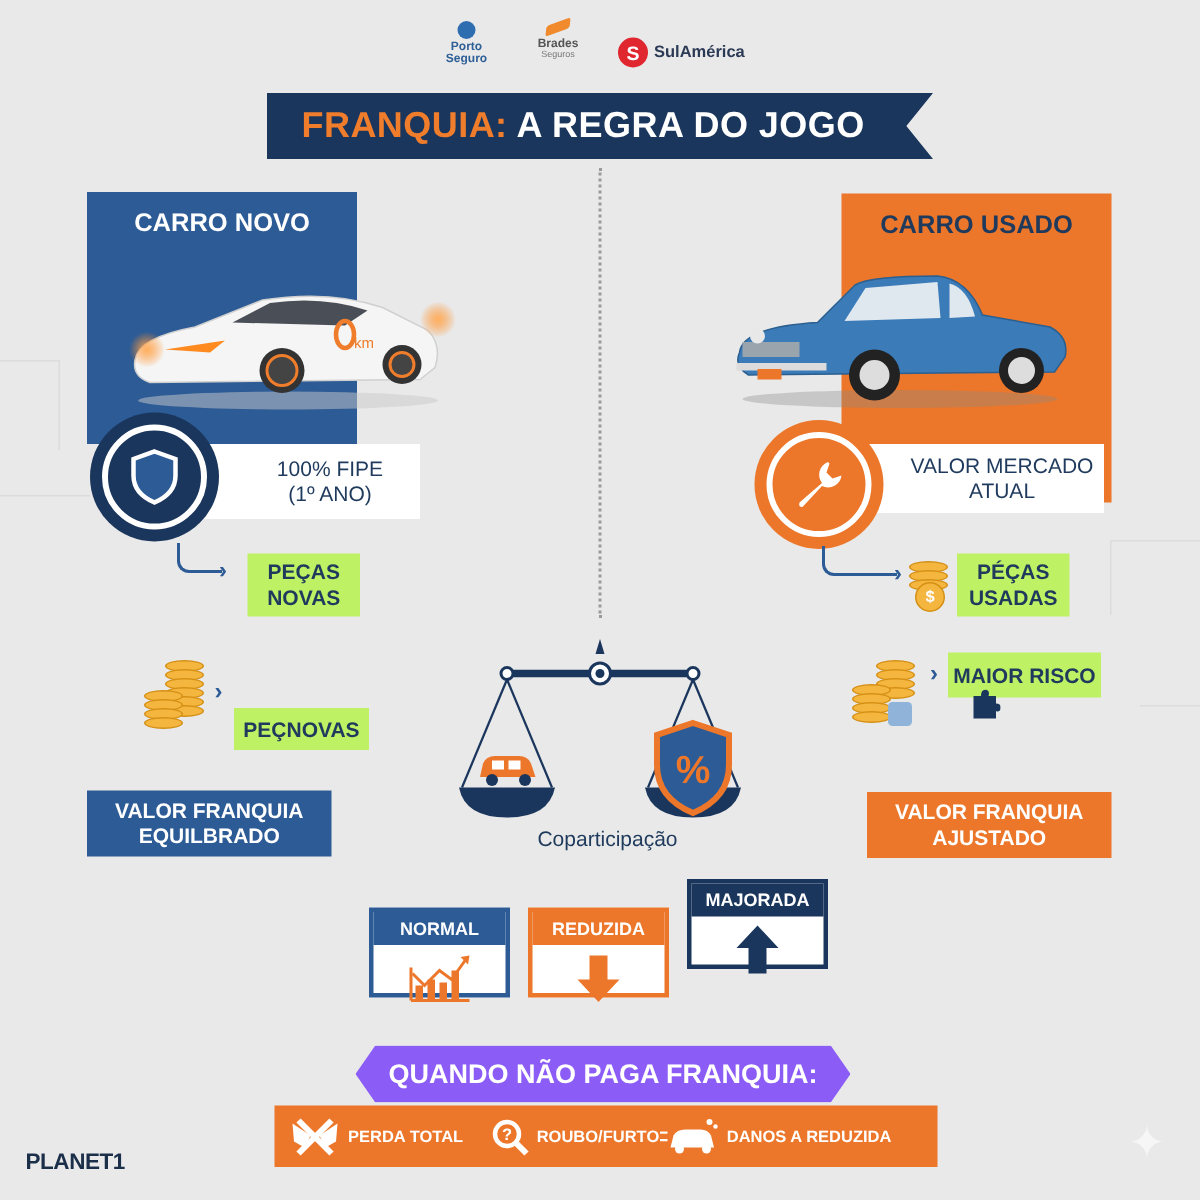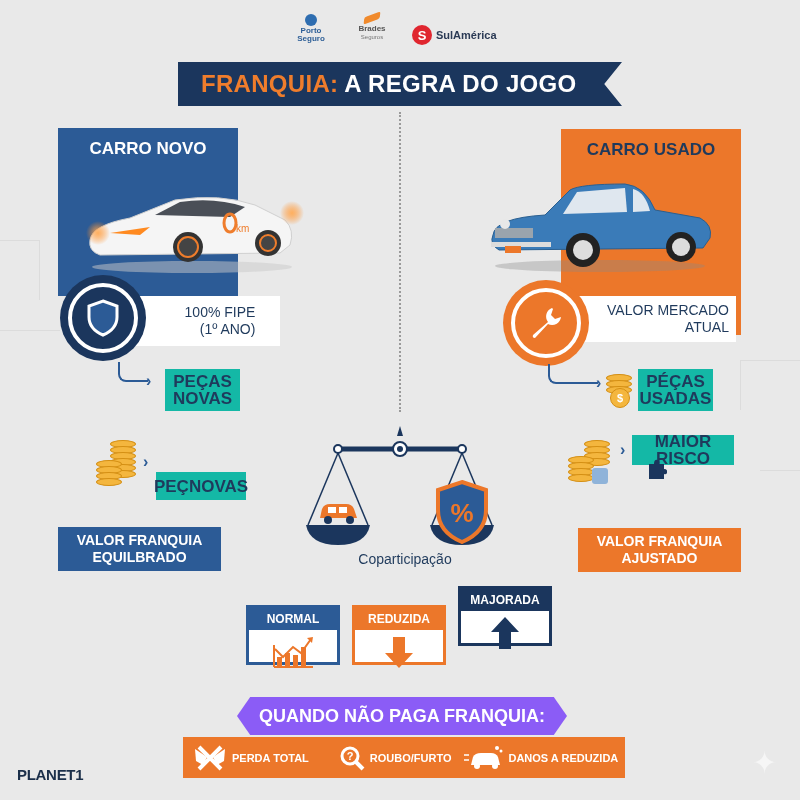--- a/index.html
+++ b/index.html
@@ -32,30 +32,30 @@
 
   .divider { left: 399px; top: 112px; height: 300px; border-left: 2px dotted #9a9a9a; }
 
   
   .panel-blue { left: 58px; top: 128px; width: 180px; height: 168px; background: #2c5b96; }
   .panel-title { width: 100%; text-align: center; font-weight: bold; font-size: 17px; padding-top: 11px; }
   .panel-blue .panel-title { color: #fff; }
   .panel-orange { left: 561px; top: 129px; width: 180px; height: 206px; background: #ec772a; }
   .panel-orange .panel-title { color: #1f3a5c; }
 
-  .white-box { background: #fff; display: flex; align-items: center; justify-content: center; text-align: right; font-size: 14px; font-weight: bold; color: #1f3a5c; line-height: 17px; }
+  .white-box { background: #fff; display: flex; align-items: center; justify-content: center; text-align: center; font-size: 14px; font-weight: bold; color: #1f3a5c; line-height: 17px; }
   .wb-left { left: 120px; top: 296px; width: 160px; height: 50px; padding-left: 40px; font-weight: normal; }
   .wb-right { left: 570px; top: 296px; width: 166px; height: 46px; padding-left: 30px; font-weight: normal; }
 
   .circle-icon { width: 86px; height: 86px; border-radius: 50%; display: flex; align-items: center; justify-content: center; }
   .ci-blue { left: 60px; top: 275px; background: #1b365d; }
   .ci-orange { left: 503px; top: 280px; background: #ec772a; }
   .ci-inner { width: 70px; height: 70px; border-radius: 50%; border: 4px solid #fff; display: flex; align-items: center; justify-content: center; }
 
-  .gray-chip { background: #14b8a6; color: #1f3a5c; font-size: 17px; font-weight: bold; text-align: center; line-height: 17px; display: flex; align-items: center; justify-content: center; }
+  .gray-chip { background: #bef264; color: #1f3a5c; font-size: 14px; font-weight: bold; text-align: center; line-height: 17px; display: flex; align-items: center; justify-content: center; }
   .chip-pecas-novas { left: 165px; top: 369px; width: 75px; height: 42px; }
   .chip-pecnovas { left: 156px; top: 472px; width: 90px; height: 28px; }
   .chip-pecas-usadas { left: 638px; top: 369px; width: 75px; height: 42px; }
   .chip-maior-risco { left: 632px; top: 435px; width: 102px; height: 30px; }
 
   .elbow { border-left: 2px solid #2c5b96; border-bottom: 2px solid #2c5b96; border-bottom-left-radius: 8px; }
   .arrowhead { font-size: 16px; color: #2c5b96; font-weight: bold; line-height: 16px; }
 
   .coins { width: 40px; height: 50px; }
   .coin { position: absolute; width: 26px; height: 8px; border-radius: 50%; background: #f4b63e; border: 1px solid #d48f14; }
@@ -72,21 +72,21 @@
   .mc-normal { left: 246px; top: 605px; border-color: #2c5b96; }
   .mc-normal .mod-head { background: #2c5b96; }
   .mc-red { left: 352px; top: 605px; border-color: #ec772a; }
   .mc-red .mod-head { background: #ec772a; }
   .mc-maj { left: 458px; top: 586px; border-color: #1b365d; }
   .mc-maj .mod-head { background: #1b365d; }
 
   .when-banner { left: 237px; top: 697px; width: 330px; height: 38px; background: #8b5cf6;
     clip-path: polygon(4% 0, 96% 0, 100% 50%, 96% 100%, 4% 100%, 0 50%);
     color: #fff; font-weight: bold; font-size: 18px; display: flex; align-items: center; justify-content: center; }
-  .when-bar { left: 183px; top: 737px; width: 442px; height: 41px; background: #ec772a; display: flex; padding: 0 10px; gap: 12px; }
+  .when-bar { left: 183px; top: 737px; width: 442px; height: 41px; background: #ec772a; display: flex; padding: 0 10px; }
   .when-item { display: flex; align-items: center; gap: 5px; color: #fff; font-size: 11px; font-weight: bold; white-space: nowrap; }
 
   .brand-planet { left: 17px; top: 766px; font-size: 15px; font-weight: 900; color: #1b2f4a; letter-spacing: -0.3px; }
   .sparkle { left: 752px; top: 745px; font-size: 30px; color: #f6f6f6; }
 </style>
 </head>
 <body>
 
 <div class="circuit" style="left:0;top:240px;width:40px;height:60px;border-top-width:1px;border-right-width:1px;"></div>
 <div class="circuit" style="left:0;top:330px;width:60px;height:40px;border-top-width:1px;"></div>

